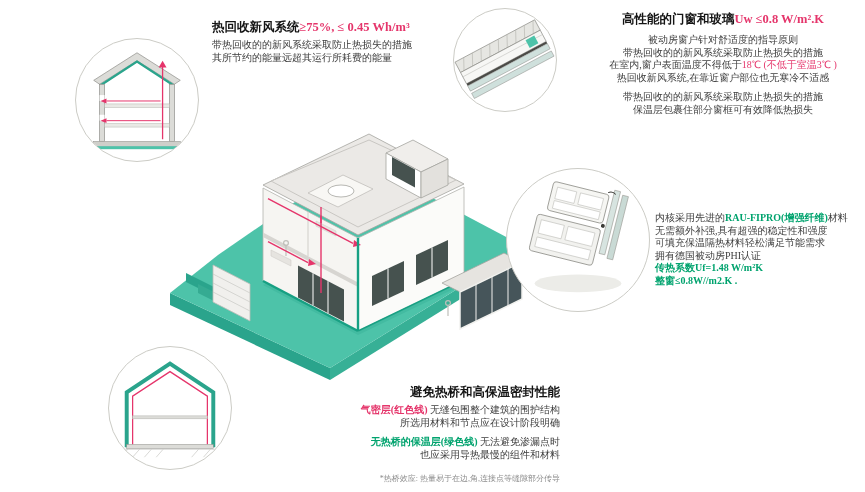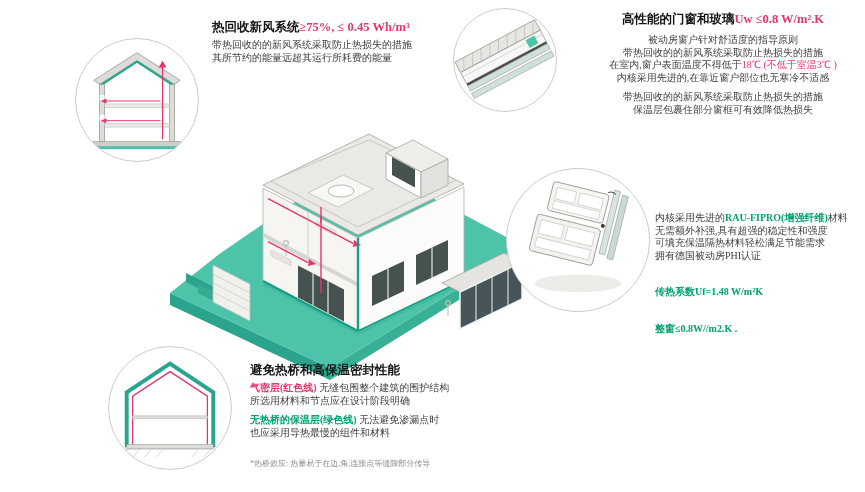--- a/index.html
+++ b/index.html
@@ -12,23 +12,23 @@
 
   .main-house { position:absolute; left:158px; top:75px; width:400px; height:330px; }
 
   .block { position:absolute; color:#3e3e3e; }
   .title { font-size:12.5px; font-weight:bold; color:#151515; line-height:15px; white-space:nowrap; }
   .body9 { font-size:10px; line-height:12.5px; color:#3e3e3e; }
   .body9 .line { white-space:nowrap; }
   .gap7 { height:7px; }
   .gap4 { height:4px; }
   .red { color:#e5356b; }
-  .green { color:#00a36e;margin-top:24px; }
+  .green { color:#00a36e; }
   .bold { font-weight:bold; }
-  .footnote { font-size:8px; line-height:11px; color:#8c8c8c; margin-top:19px; white-space:nowrap; }
+  .footnote { font-size:8px; line-height:11px; color:#8c8c8c; margin-top:12px; white-space:nowrap; }
 </style>
 </head>
 <body>
 
 <div class="canvas">
 
   <svg class="main-house" viewBox="0 0 400 330">
 
     <g>
       <polygon points="12,218 172,293 172,305 12,230" fill="#2aa48c"></polygon>
@@ -203,39 +203,39 @@
     </div>
   </div>
 
   <div class="block" style="left:585px; top:12px; width:276px;text-align:center;">
     <div class="title"><span>高性能的门窗和玻璃</span><span class="red">Uw ≤0.8 W/m².K</span></div>
     <div class="gap7"></div>
     <div class="body9">
       <div class="line">被动房窗户针对舒适度的指导原则</div>
       <div class="line">带热回收的的新风系统采取防止热损失的措施</div>
       <div class="line"><span>在室内,窗户表面温度不得低于</span><span class="red">18℃</span><span class="red"> (不低于室温3℃ )</span></div>
-      <div class="line">内核采用先进的,在靠近窗户部位也无寒冷不适感</div>
+      <div class="line">热回收新风系统,在靠近窗户部位也无寒冷不适感</div>
       <div class="gap7"></div>
       <div class="line">带热回收的的新风系统采取防止热损失的措施</div>
       <div class="line">保温层包裹住部分窗框可有效降低热损失</div>
     </div>
   </div>
 
   <div class="block" style="left:655px; top:212px; width:206px;">
     <div class="body9">
       <div class="line"><span>内核采用先进的</span><span class="green bold">RAU-FIPRO(增强纤维)</span><span>材料</span></div>
       <div class="line">无需额外补强,具有超强的稳定性和强度</div>
       <div class="line">可填充保温隔热材料轻松满足节能需求</div>
       <div class="line">拥有德国被动房PHI认证</div>
       <div class="line green bold">传热系数Uf=1.48 W/m²K</div>
       <div class="line green bold">整窗≤0.8W//m2.K .</div>
     </div>
   </div>
 
-  <div class="block" style="left:250px; top:363px; width:310px;">
+  <div class="block" style="left:250px; top:385px; width:310px;text-align:right;">
     <div class="title">避免热桥和高保温密封性能</div>
     <div class="gap4"></div>
     <div class="body9">
       <div class="line"><span class="red bold">气密层(红色线)</span><span> 无缝包围整个建筑的围护结构</span></div>
       <div class="line">所选用材料和节点应在设计阶段明确</div>
       <div class="gap7"></div>
       <div class="line"><span class="green bold">无热桥的保温层(绿色线)</span><span> 无法避免渗漏点时</span></div>
       <div class="line">也应采用导热最慢的组件和材料</div>
     </div>
     <div class="footnote">*热桥效应: 热量易于在边,角,连接点等缝隙部分传导</div>

